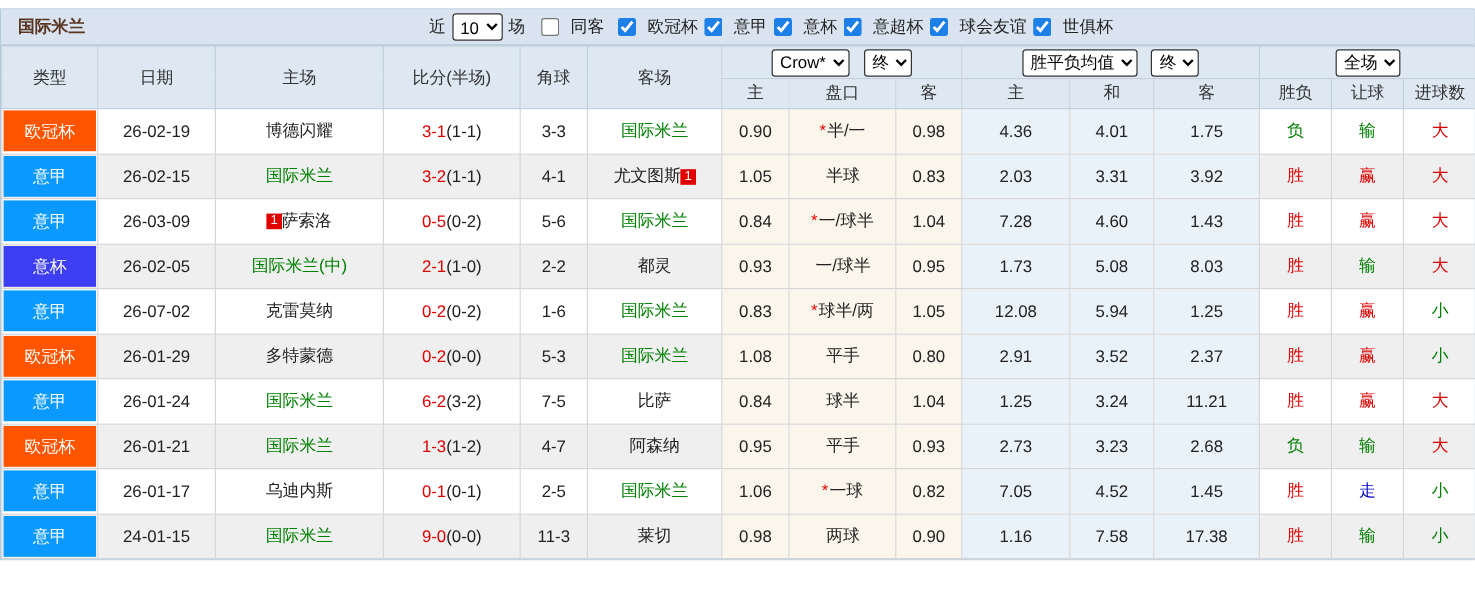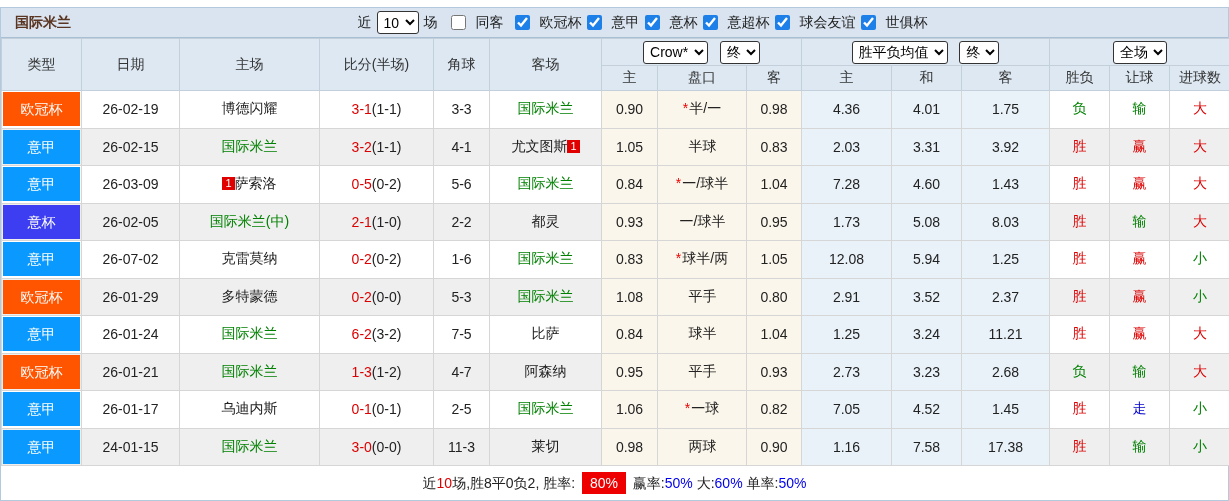--- a/index.html
+++ b/index.html
@@ -367,30 +367,29 @@
     <td class="c-res"><span class="t-red">胜</span></td>
     <td class="c-res"><span class="t-blue">走</span></td>
     <td class="c-res"><span class="t-green">小</span></td>
   </tr>
         <tr>
     <td class="c-type">
             <span class="badge badge-seriea">意甲</span>
           </td>
     <td class="c-date">24-01-15</td>
     <td class="c-team"><span class="t-green">国际米兰</span></td>
-    <td class="c-score"><span class="ft">3-0</span><span class="ht">(0-0)</span></td>
+    <td class="c-score"><span class="ft">9-0</span><span class="ht">(0-0)</span></td>
     <td class="c-corner">11-3</td>
     <td class="c-team"><span>莱切</span></td>
     <td class="c-crow">0.98</td>
     <td class="c-crow"><i class="star"></i><span>两球</span></td>
     <td class="c-crow">0.90</td>
     <td class="c-avg">1.16</td>
     <td class="c-avg">7.58</td>
     <td class="c-avg">17.38</td>
     <td class="c-res"><span class="t-red">胜</span></td>
     <td class="c-res"><span class="t-green">输</span></td>
     <td class="c-res"><span class="t-green">小</span></td>
   </tr>
       </tbody>
   </table>
 
-  <div class="footer"><span>近</span><span class="t-red">10</span><span>场,胜8平0负2, 胜率: </span><span class="hl-red">80%</span><span> 赢率:</span><span class="t-blue2">50%</span><span> 大:</span><span class="t-blue2">60%</span><span> 单率:</span><span class="t-blue2">50%</span></div>
 </div>
 
 </body></html>

